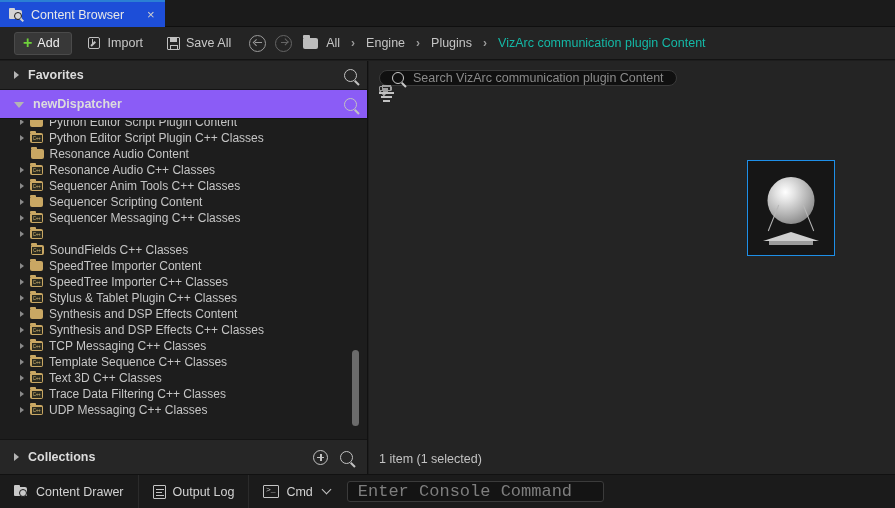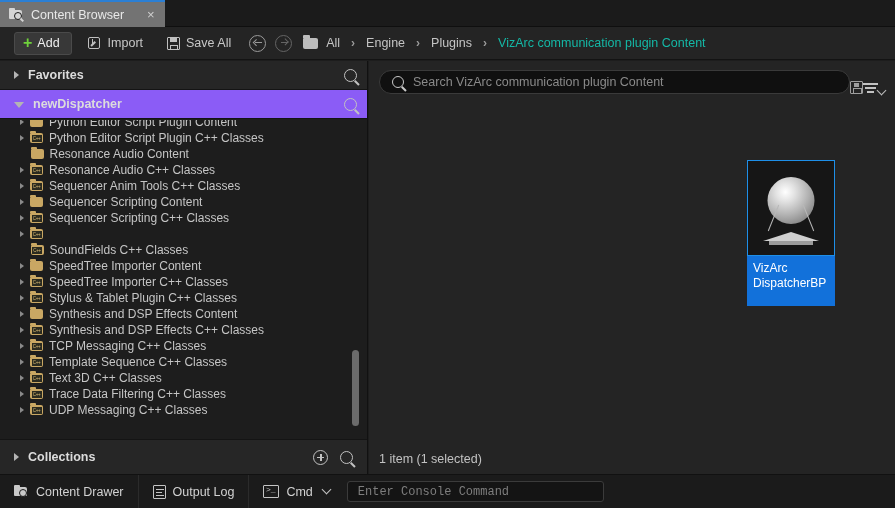--- a/index.html
+++ b/index.html
@@ -14,21 +14,21 @@
 
   
   .tabstrip {
     position: absolute; left: 0; top: 0; width: 895px; height: 27px;
     background: #1b1b1b; border-bottom: 1px solid #0f0f0f;
   }
   .tab {
     position: absolute; left: 0; top: 0; height: 27px;
     display: flex; align-items: center; gap: 7px;
     padding: 0 10px 0 9px;
-    background: #737373;
+    background: #1d4ed8;
     border-top: 2px solid #2b7fd4;
   }
   .tab-title { font-size: 12.5px; color: #e8e8e8; white-space: nowrap; }
   .tab-close {
     font-size: 13px; color: #cfcfcf; line-height: 1;
     margin-left: 16px; cursor: pointer;
   }
   .tab-icon { width: 15px; height: 14px; position: relative; }
   .tab-icon .fold {
     position:absolute; left:0; top:2px; width:13px; height:9px;
@@ -206,21 +206,21 @@
     padding: 0 14px 0 14px; border-top: 1px solid #141414;
   }
 
   
   .right {
     position: absolute; left: 369px; top: 61px; right: 0; bottom: 34px;
     background: #242424;
   }
   .searchbar {
     position: absolute; left: 10px; top: 9px; right: 10px; height: 24px;
-    display: flex; align-items: flex-end; gap: 0;
+    display: flex; align-items: flex-start; gap: 0; flex-direction: column;
   }
   .search-field {
     flex: 1; height: 24px; background: #101010; border: 1px solid #3a3a3a;
     border-radius: 12px; display: flex; align-items: center; padding: 0 12px; gap: 9px;
   }
   .search-field .mag { border-color: #c9c9c9; width: 12px; height: 12px; }
   .search-field .mag:after { background: #c9c9c9; }
   .search-ph { font-size: 12.5px; color: #8a8a8a; }
   .disk-icon {
     width: 13px; height: 13px; border: 1.3px solid #9e9e9e; border-radius: 1px;
@@ -327,21 +327,21 @@
   .cmd-chev {
     width: 7px; height: 7px; border-right: 1.7px solid #c4c4c4; border-bottom: 1.7px solid #c4c4c4;
     transform: rotate(45deg); margin: -4px 0 0 3px;
   }
   .console-input {
     width: 257px; height: 21px; background: #141414; border: 1px solid #3b3b3b;
     border-radius: 3px; display: flex; align-items: center; padding: 0 10px;
     margin-left: 10px;
   }
   .console-input .ph {
-    font-size: 12px; color: #7e7e7e; font-family: "Liberation Mono", monospace;
+    font-size: 17px; color: #7e7e7e; font-family: "Liberation Mono", monospace;
   }
 </style>
 </head>
 <body>
 
 <div class="app">
 
   <div class="tabstrip">
     <div class="tab">
       <span class="tab-icon">
@@ -443,21 +443,21 @@
             <span class="txt">Sequencer Anim Tools C++ Classes</span>
           </div>
           <div class="row">
             <span class="rtri"></span>
             <span class="fld"></span>
             <span class="txt">Sequencer Scripting Content</span>
           </div>
           <div class="row">
             <span class="rtri"></span>
             <span class="fld cpp"></span>
-            <span class="txt">Sequencer Scripting C++ Classes</span>
+            <span class="txt">Sequencer Messaging C++ Classes</span>
           </div>
           <div class="row">
             <span class="rtri"></span>
             <span class="fld cpp"></span>
           </div>
           <div class="row">
             <span class="rtri none"></span>
             <span class="fld cpp"></span>
             <span class="txt">SoundFields C++ Classes</span>
           </div>
@@ -544,23 +544,20 @@
 
     <div class="asset-tile">
       <div class="asset-thumb">
         <div class="sphere"></div>
         <div class="ped-lines">
             <i></i>
             <i></i>
           </div>
         <div class="pedestal"></div>
       </div>
-      <div class="asset-label">
-        <div class="t">VizArc DispatcherBP</div>
-      </div>
     </div>
 
     <div class="status">1 item (1 selected)</div>
   </div>
 
   <div class="bottom">
     <div class="bb-item">
       <span class="drawer-icon">
         <span class="fold"></span>
           <span class="lens"></span>

